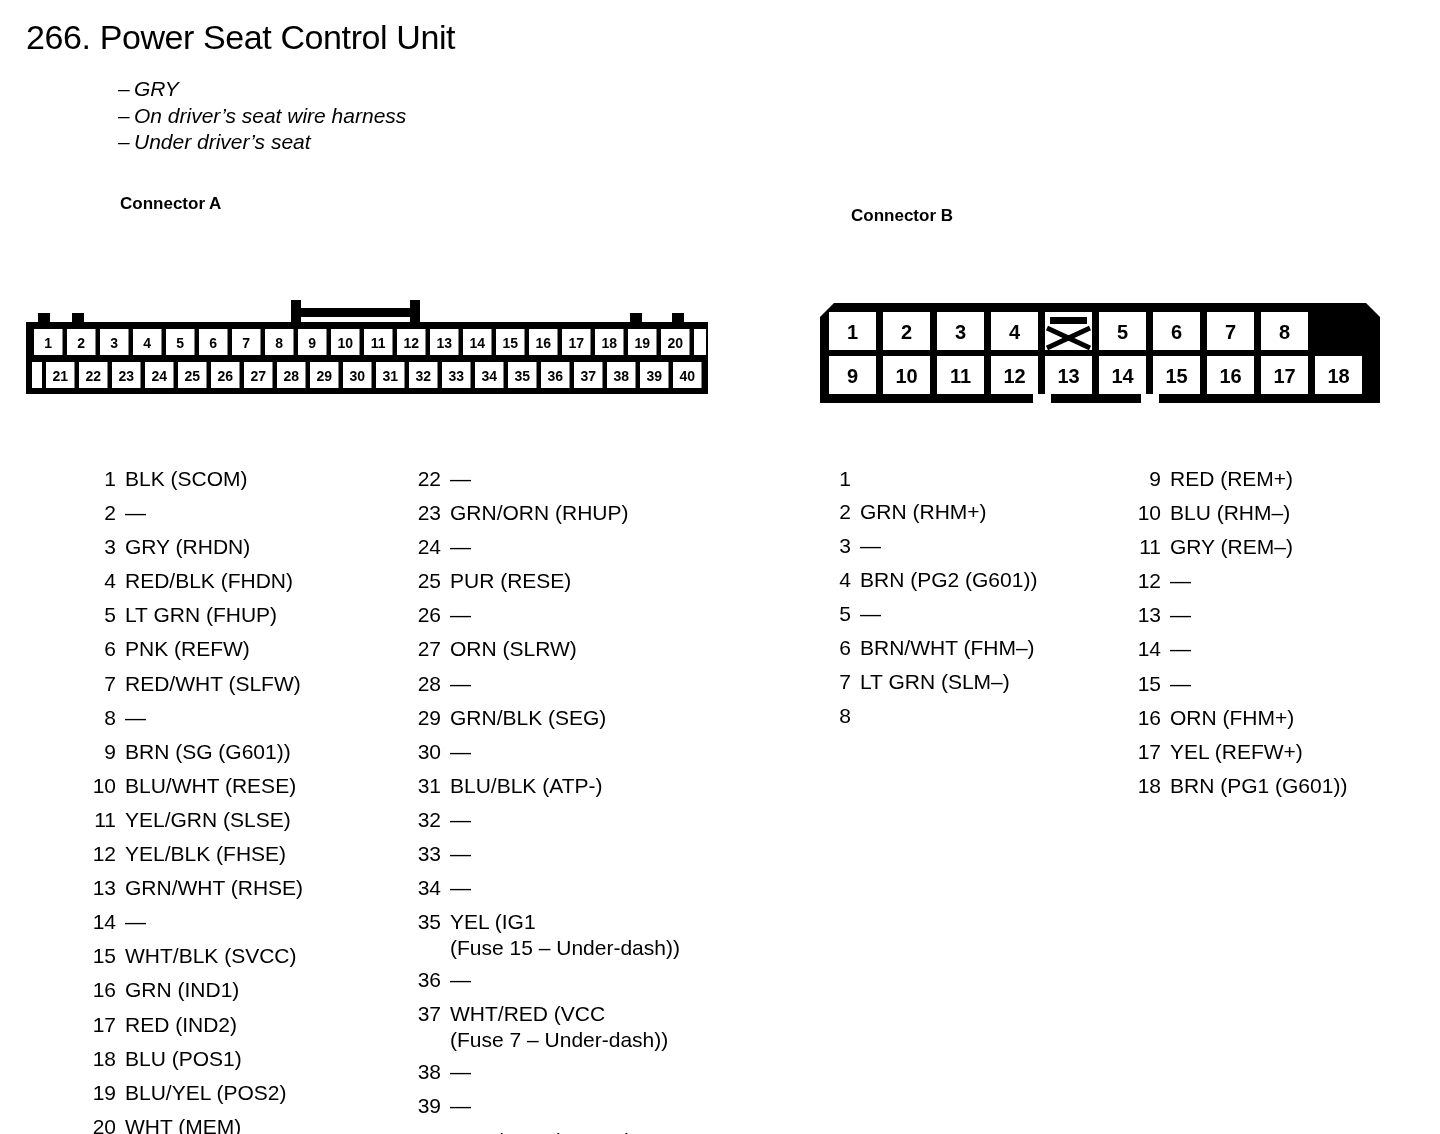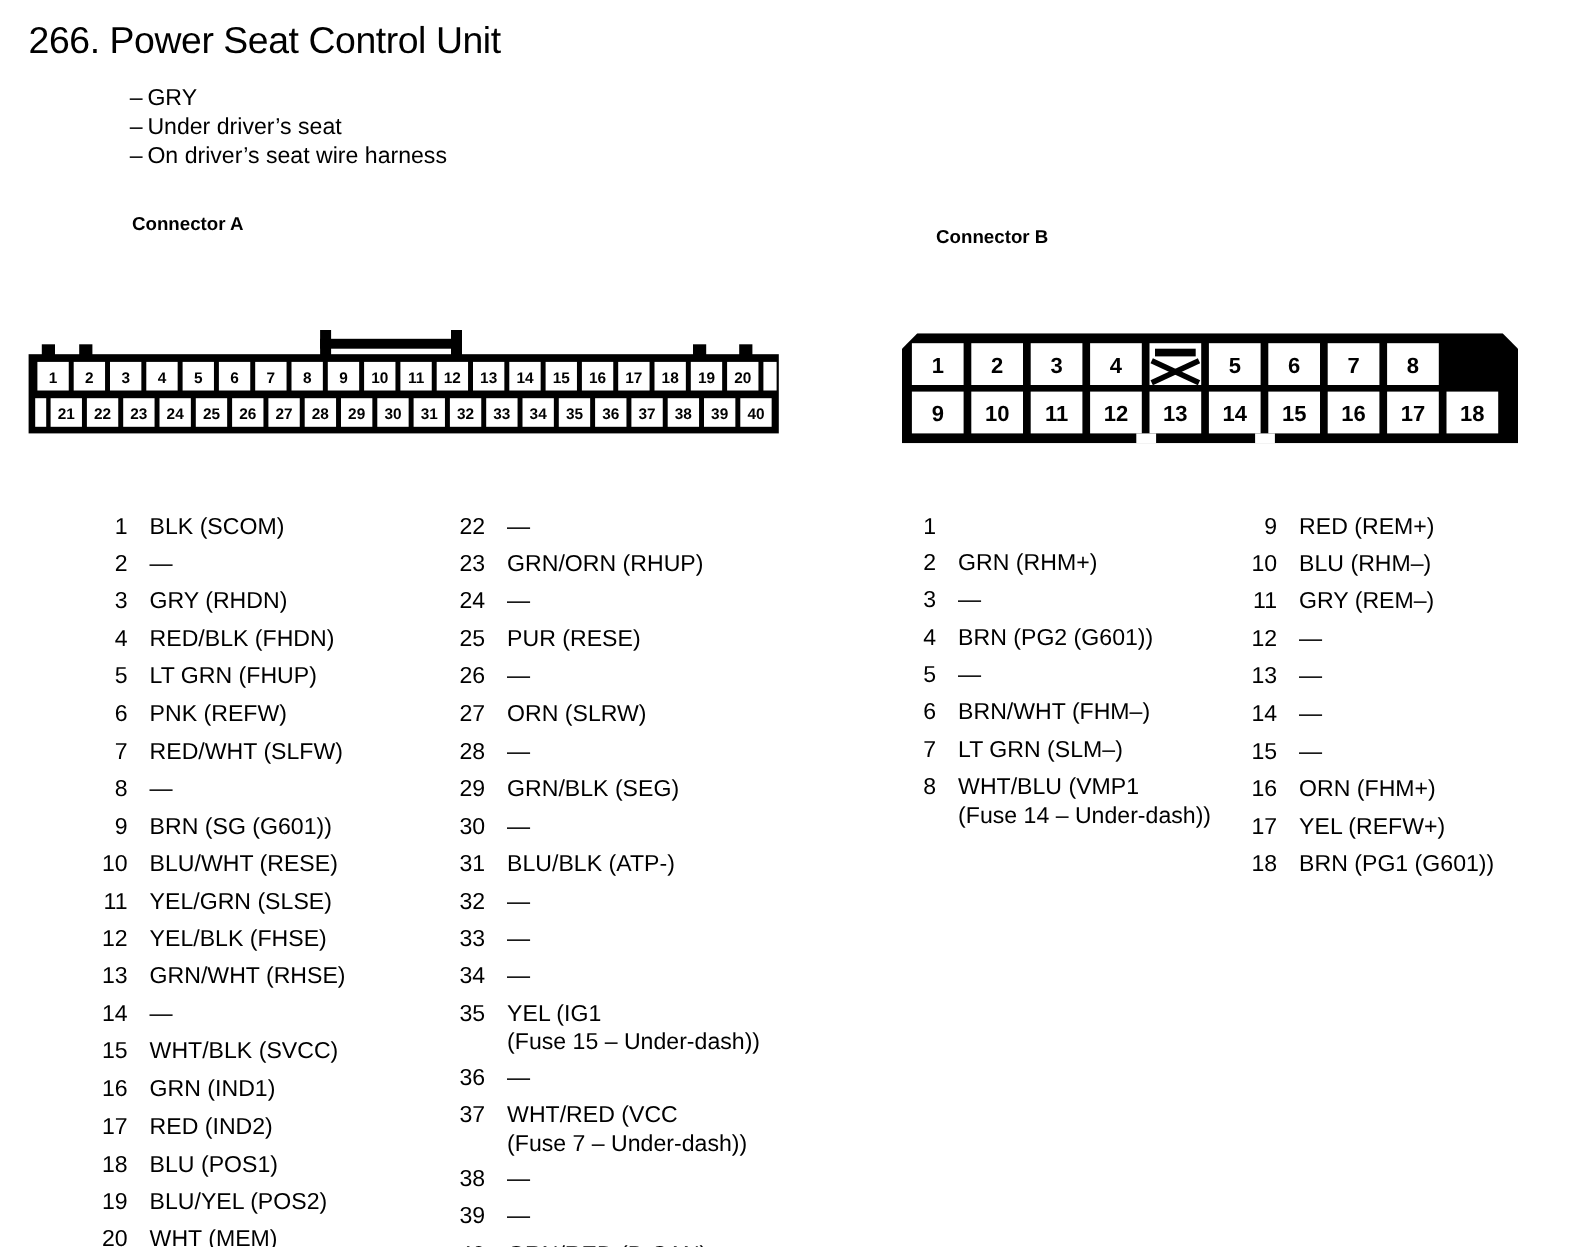--- a/index.html
+++ b/index.html
@@ -28,20 +28,21 @@
   }
   #subtitle-list {
     position: absolute;
     left: 118px;
     top: 76px;
     font-size: 21px;
     line-height: 26.5px;
   }
   #subtitle-list .sub-line {
     white-space: nowrap;
+    font-style: italic;
   }
   #subtitle-list .dash {
     display: inline-block;
     width: 16px;
   }
 
   
   .connector-heading {
     position: absolute;
     font-size: 17px;
@@ -98,21 +99,21 @@
     align-items: flex-start;
     margin-bottom: 8.6px;
   }
   .pin-row .pin-no {
     width: 30px;
     text-align: right;
     flex: 0 0 30px;
     white-space: nowrap;
   }
   .pin-row .pin-desc {
-    margin-left: 20px;
+    margin-left: 9px;
     white-space: pre-line;
     line-height: 25.5px;
   }
   .pin-row.wrapped {
     margin-bottom: 7px;
   }
   .pin-row .pin-no { line-height: 25.5px; }
 </style>
 </head>
 <body>
@@ -120,24 +121,24 @@
 <div id="page-title">
   <span>266.</span>
   <span>Power Seat Control Unit</span>
 </div>
 
 <div id="subtitle-list">
   <div class="sub-line">
     <span class="dash">–</span><span>GRY</span>
   </div>
   <div class="sub-line">
+    <span class="dash">–</span><span>On driver’s seat wire harness</span>
+  </div>
+  <div class="sub-line">
     <span class="dash">–</span><span>Under driver’s seat</span>
-  </div>
-  <div class="sub-line">
-    <span class="dash">–</span><span>On driver’s seat wire harness</span>
   </div>
 </div>
 
 <div class="connector-heading" id="heading-a">Connector A</div>
 <div class="connector-heading" id="heading-b">Connector B</div>
 
 <div id="connector-a-diagram">
   <svg width="686" height="96" viewBox="0 0 686 96" xmlns="http://www.w3.org/2000/svg">
     <g id="conn-a-shell">
 
@@ -482,22 +483,20 @@
     <div class="pin-row">
       <span class="pin-no">6</span>
       <span class="pin-desc">BRN/WHT (FHM–)</span>
     </div>
     <div class="pin-row">
       <span class="pin-no">7</span>
       <span class="pin-desc">LT GRN (SLM–)</span>
     </div>
     <div class="pin-row wrapped">
       <span class="pin-no">8</span>
-      <span class="pin-desc">WHT/BLU (VMP1
-(Fuse 14 – Under-dash))</span>
     </div>
   </div>
 <div class="pin-column" id="col-b2">
     <div class="pin-row">
       <span class="pin-no">9</span>
       <span class="pin-desc">RED (REM+)</span>
     </div>
     <div class="pin-row">
       <span class="pin-no">10</span>
       <span class="pin-desc">BLU (RHM–)</span>

